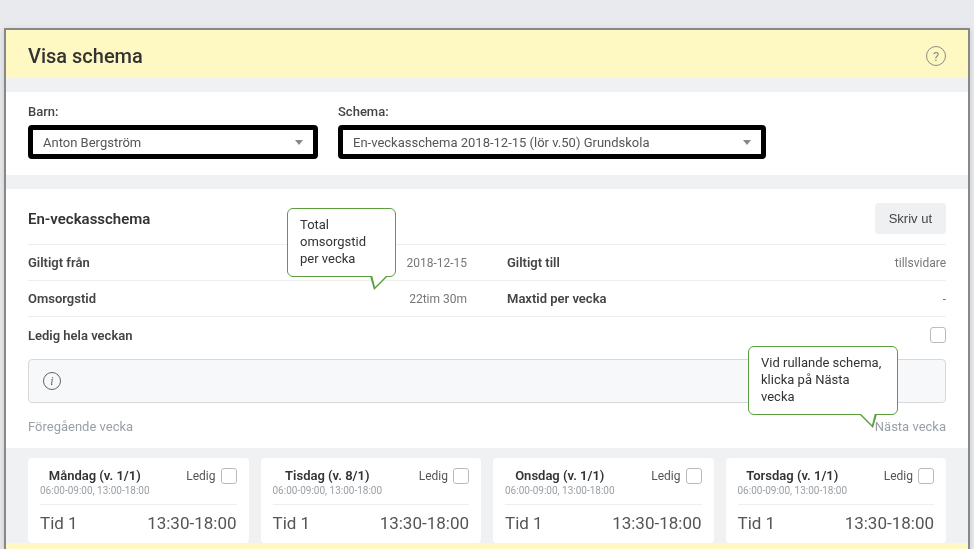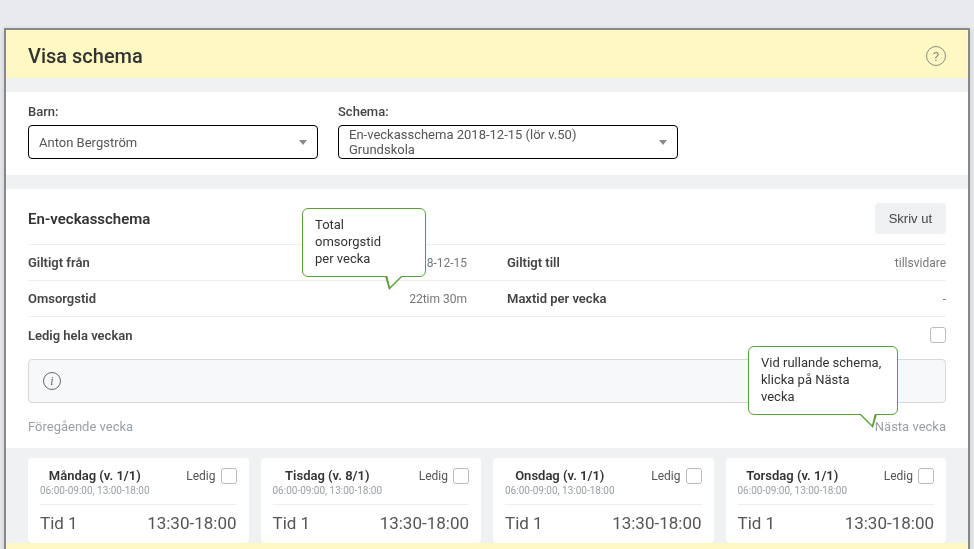--- a/index.html
+++ b/index.html
@@ -44,34 +44,34 @@
 .gray-sep { height: 14px; background: #f0f1f3; }
 .filters {
   display: flex;
   gap: 20px;
   padding: 12px 22px 16px 22px;
   background: #fff;
 }
 .filter-group { display: flex; flex-direction: column; gap: 6px; }
 .filter-group label { font-size: 13px; color: #444; font-weight: 500; }
 .select {
-  border: 1px solid #000000;
+  border: 5px solid #000000;
   border-radius: 4px;
   height: 34px;
   display: flex;
   align-items: center;
   justify-content: space-between;
   padding: 0 10px;
   font-size: 13px;
   color: #555;
   background: #fff;
   cursor: pointer;
 }
 .select.child { width: 290px; }
-.select.schema { width: 340px; gap: 20px; }
+.select.schema { width: 428px; gap: 20px; }
 .caret-down {
   width: 0; height: 0;
   border-left: 4px solid transparent;
   border-right: 4px solid transparent;
   border-top: 5px solid #888;
 }
 .section {
   background: #fff;
   padding: 0 22px;
 }
@@ -197,21 +197,21 @@
   position: absolute;
   background: #fff;
   border: 1.5px solid #5a9e3d;
   border-radius: 6px;
   padding: 8px 12px;
   font-size: 13px;
   color: #333;
   line-height: 1.3;
   z-index: 10;
 }
-.callout.c1 { top: 178px; left: 296px; width: 124px; }
+.callout.c1 { top: 178px; left: 281px; width: 109px; }
 .callout.c2 { top: 316px; left: 742px; width: 150px; }
 .callout-tail {
   position: absolute;
   width: 0; height: 0;
 }
 .callout.c1 .callout-tail {
   bottom: -14px; left: 82px;
   border-left: 4px solid transparent;
   border-right: 14px solid transparent;
   border-top: 14px solid #5a9e3d;

